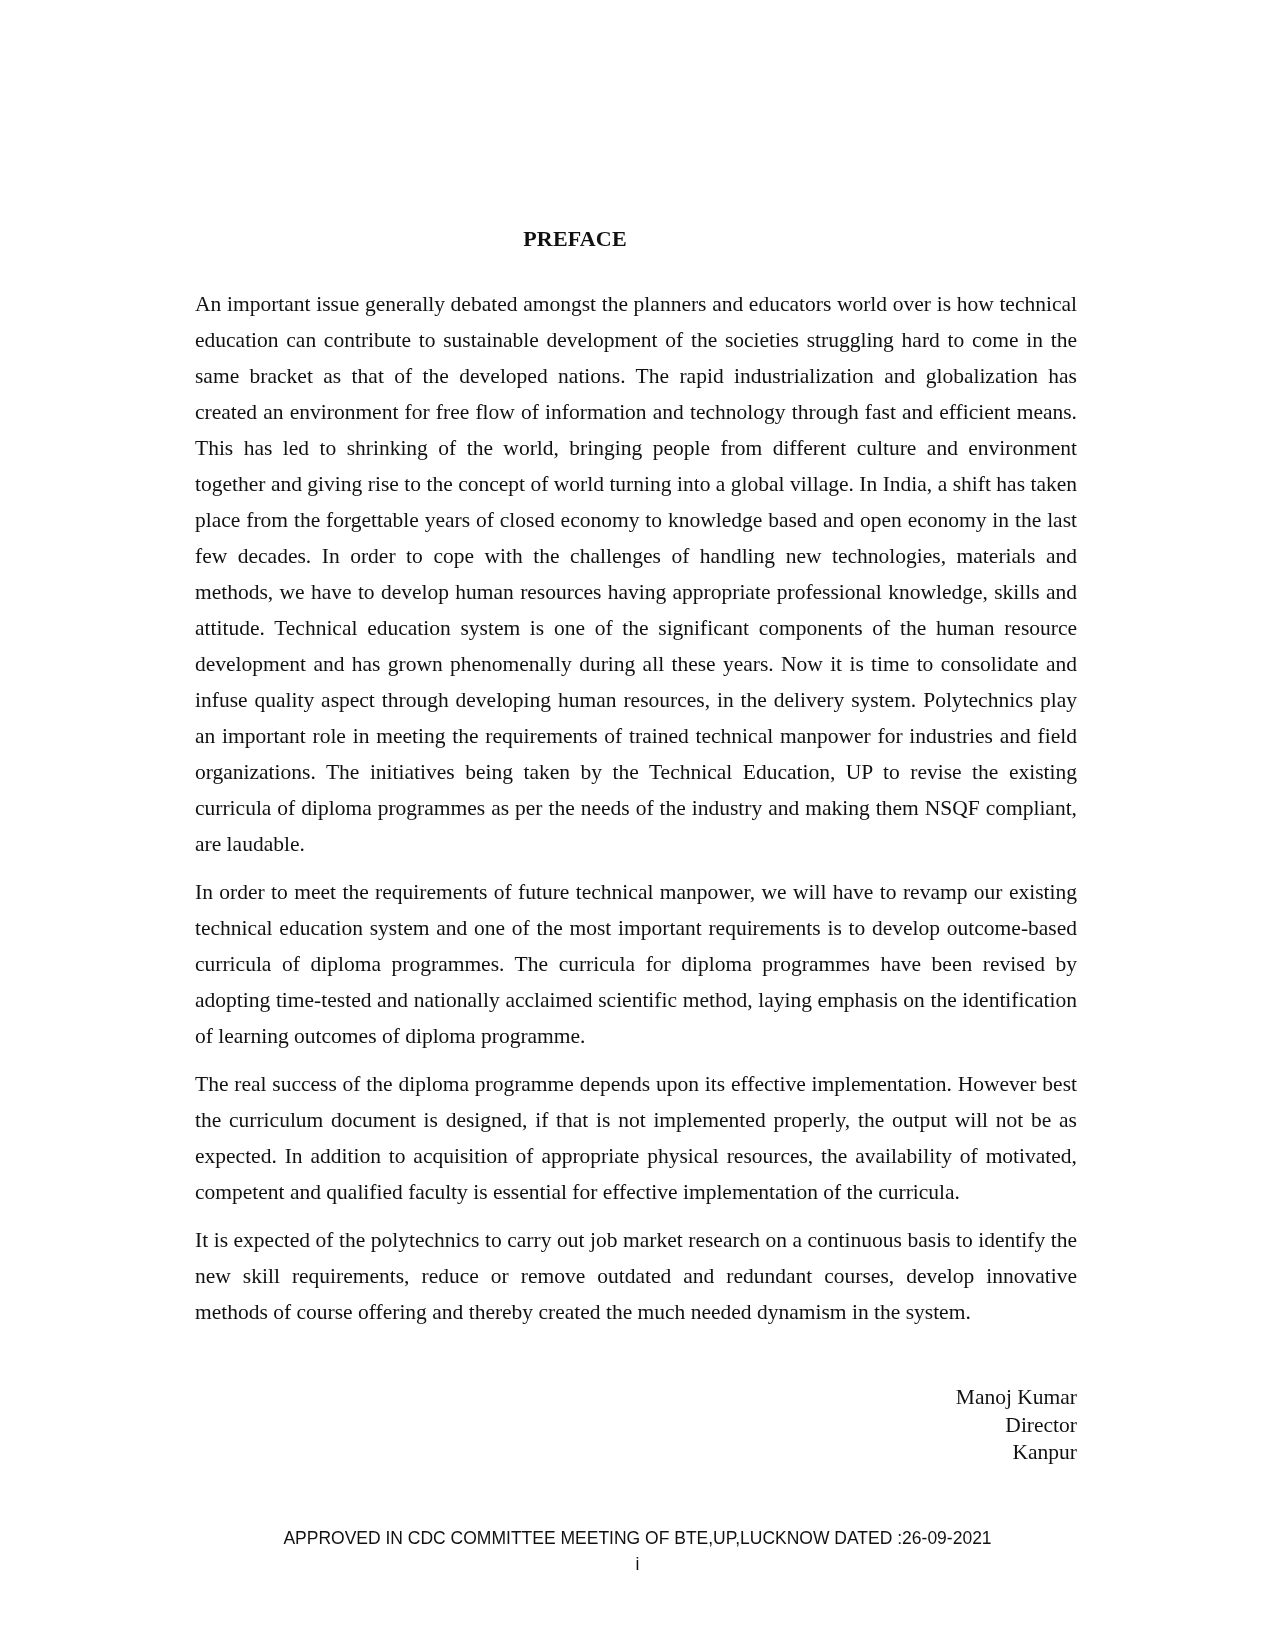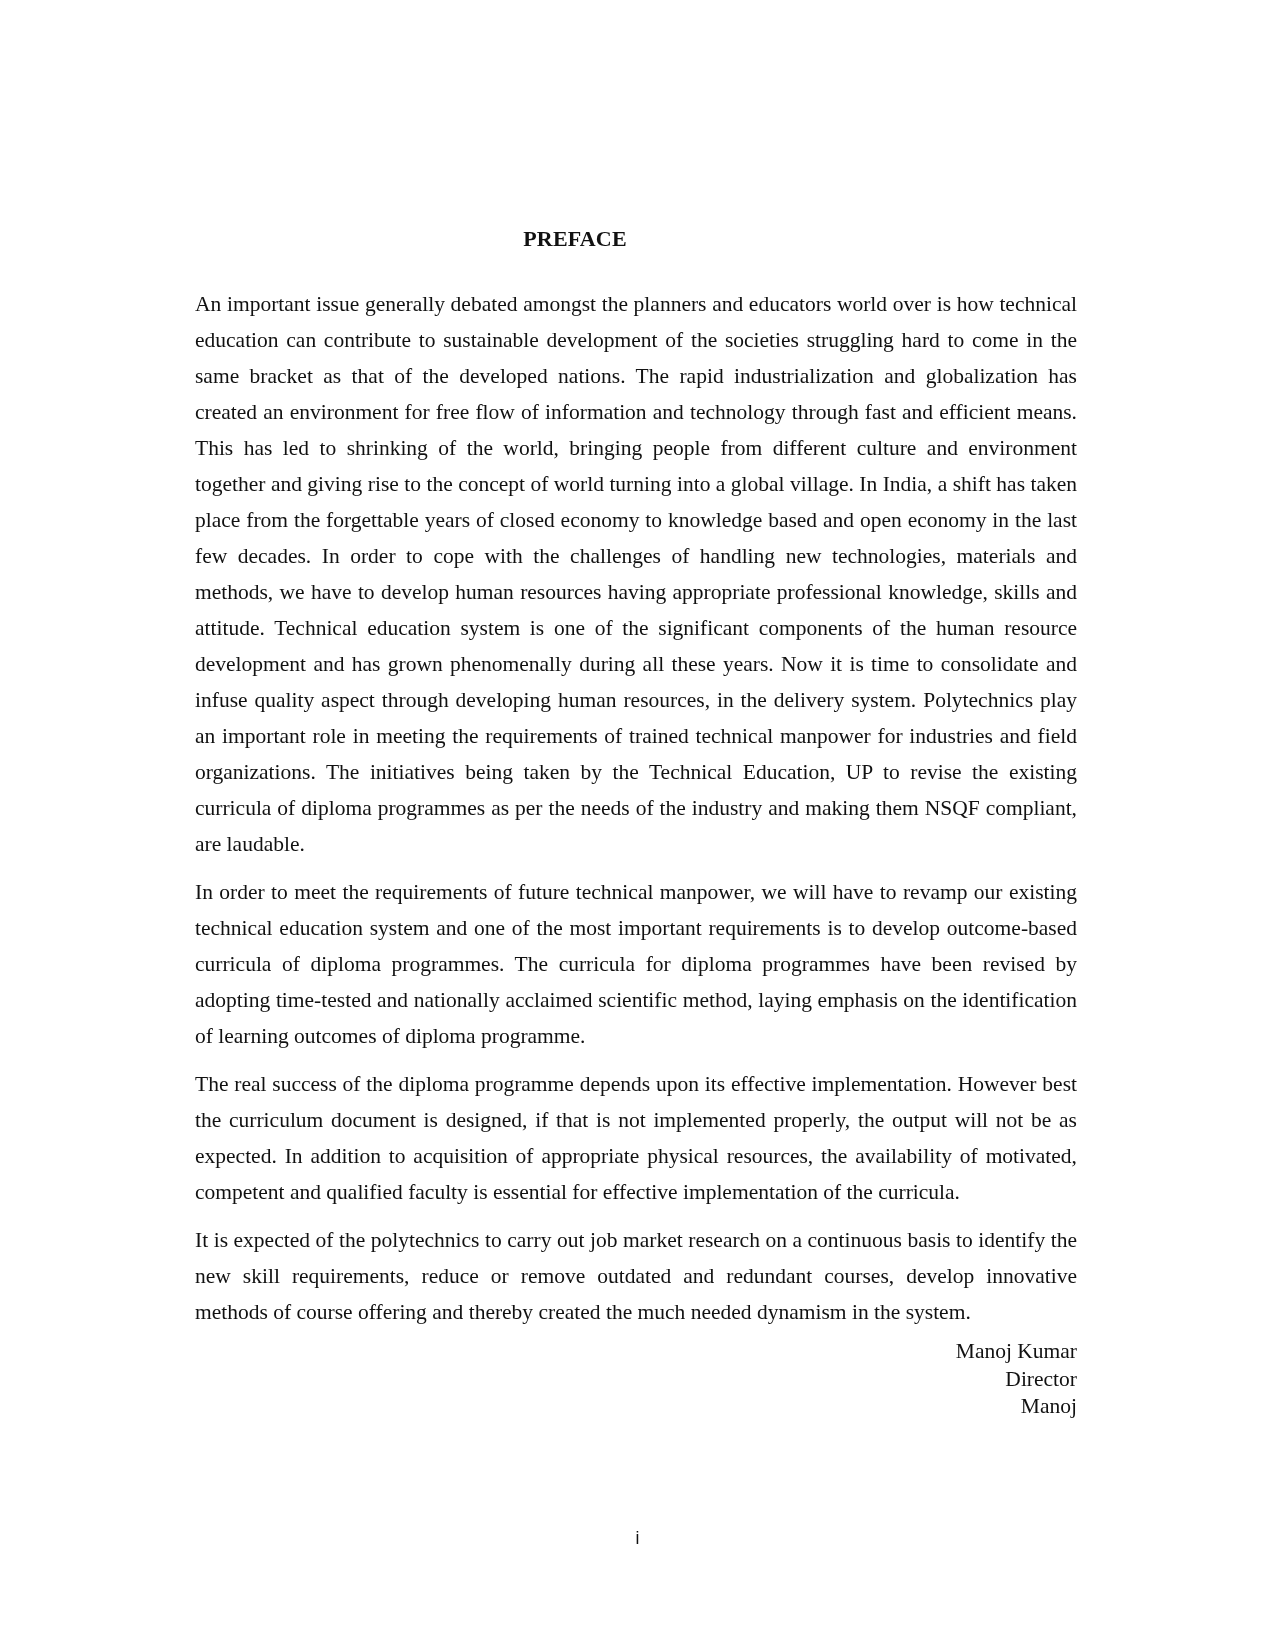--- a/index.html
+++ b/index.html
@@ -11,21 +11,21 @@
       letter-spacing: 0.2px;
       margin-top: 20px;
     }
     .body {
       position: absolute; left: 195px; top: 286px; width: 882px;
       font-family: "Liberation Serif", "DejaVu Serif", serif; font-size: 21.5px; line-height: 36px;
       text-align: justify;
     }
     .body p { margin: 0 0 12px 0; }
     .signature {
-      position: absolute; right: 198px; top: 1338px; text-align: right;
+      position: absolute; right: 198px; top: 1384px; text-align: right;
       font-family: "Liberation Serif", "DejaVu Serif", serif; font-size: 21.5px; line-height: 27.5px;
     }
     .signature div { white-space: nowrap; }
     .footer {
       position: absolute; left: 0; width: 1275px; top: 1525px; text-align: center;
       font-family: "Liberation Sans", "DejaVu Sans", sans-serif; font-size: 17.5px; line-height: 26px;
       color: #111111;
     }
   </style>
 </head>
@@ -37,19 +37,20 @@
   <div class="body">
     <p>An important issue generally debated amongst the planners and educators world over is how technical education can contribute to sustainable development of the societies struggling hard to come in the same bracket as that of the developed nations. The rapid industrialization and globalization has created an environment for free flow of information and technology through fast and efficient means. This has led to shrinking of the world, bringing people from different culture and environment together and giving rise to the concept of world turning into a global village.  In India, a shift has taken place from the forgettable years of closed economy to knowledge based and open economy in the last few decades. In order to cope with the challenges of handling new technologies, materials and methods, we have to develop human resources having appropriate professional knowledge, skills and attitude. Technical education system is one of the significant components of the human resource development and has grown phenomenally during all these years.  Now it is time to consolidate and infuse quality aspect through developing human resources, in the delivery system.  Polytechnics play an important role in meeting the requirements of trained technical manpower for industries and field organizations. The initiatives being taken by the Technical Education, UP to revise the existing curricula of diploma programmes as per the needs of the industry and making them NSQF compliant, are laudable.</p>
     <p>In order to meet the requirements of future technical manpower, we will have to revamp our existing technical education system and one of the most important requirements is to develop outcome-based curricula of diploma programmes.  The curricula for diploma programmes have been revised by adopting time-tested and nationally acclaimed scientific method, laying emphasis on the identification of learning outcomes of diploma programme.</p>
     <p>The real success of the diploma programme depends upon its effective implementation. However best the curriculum document is designed, if that is not implemented properly, the output will not be as expected. In addition to acquisition of appropriate physical resources, the availability of motivated, competent and qualified faculty is essential for effective implementation of the curricula.</p>
     <p>It is expected of the polytechnics to carry out job market research on a continuous basis to identify the new skill requirements, reduce or remove outdated and redundant courses, develop innovative methods of course offering and thereby created the much needed dynamism in the system.</p>
   </div>
 
   <div class="signature">
     <div>Manoj Kumar</div>
     <div>Director</div>
-    <div>Manoj</div>
+    <div>Kanpur</div>
   </div>
 
   <div class="footer">
+    <div>APPROVED IN CDC COMMITTEE MEETING OF BTE,UP,LUCKNOW DATED :26-09-2021</div>
     <div>i</div>
   </div>
 </div>
 
 </body></html>

